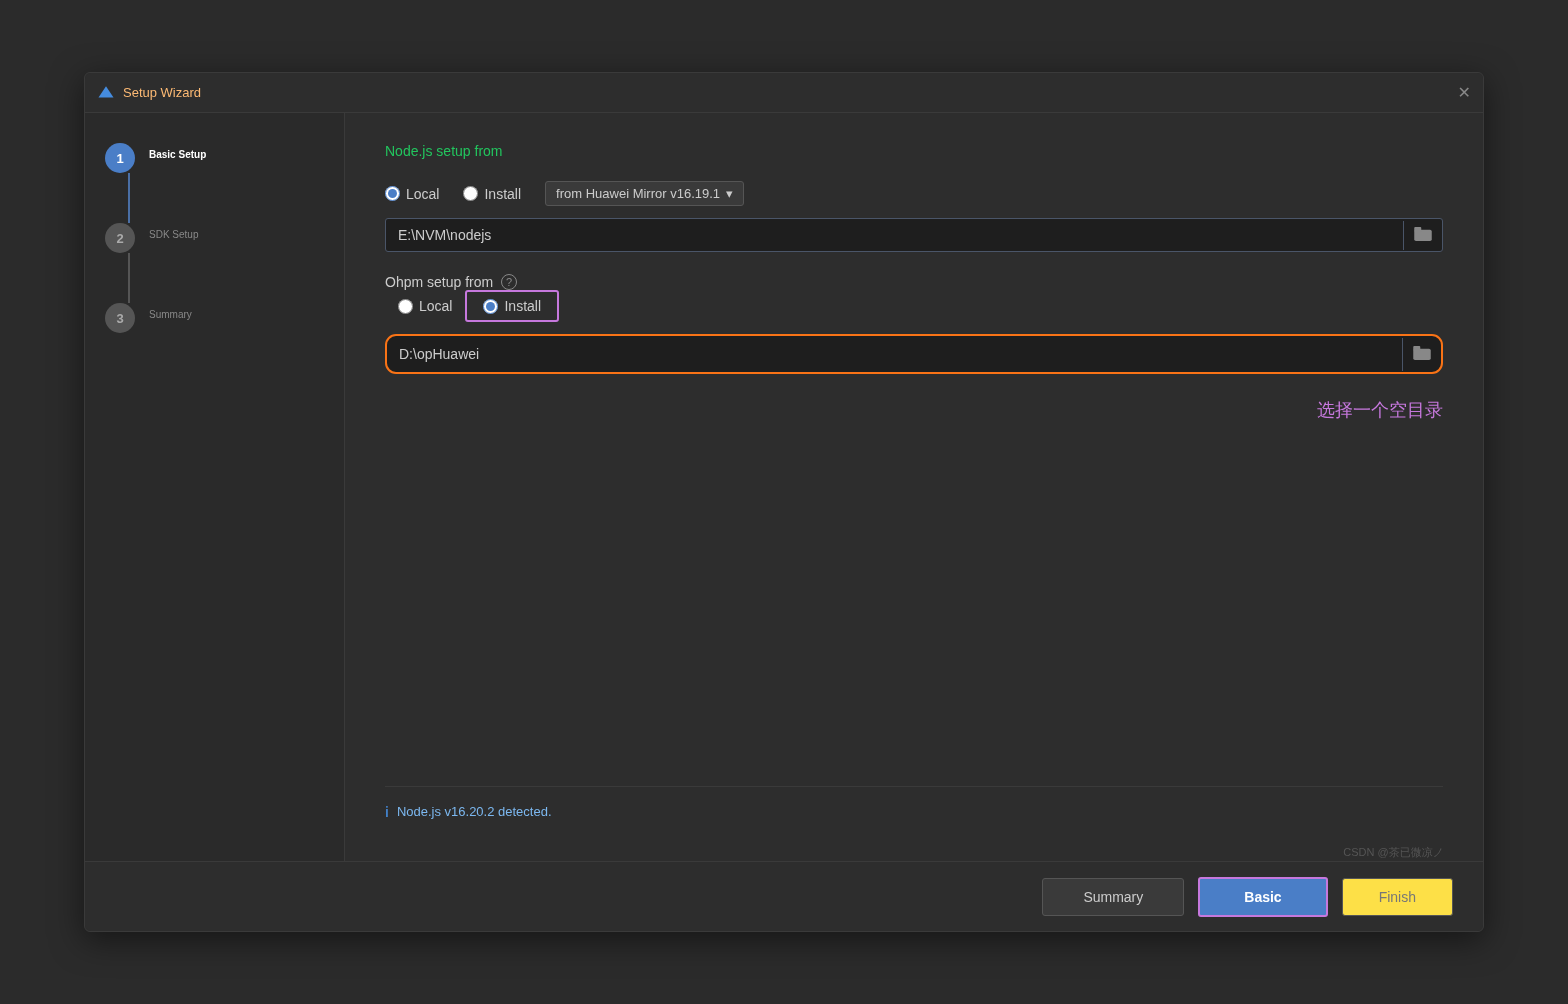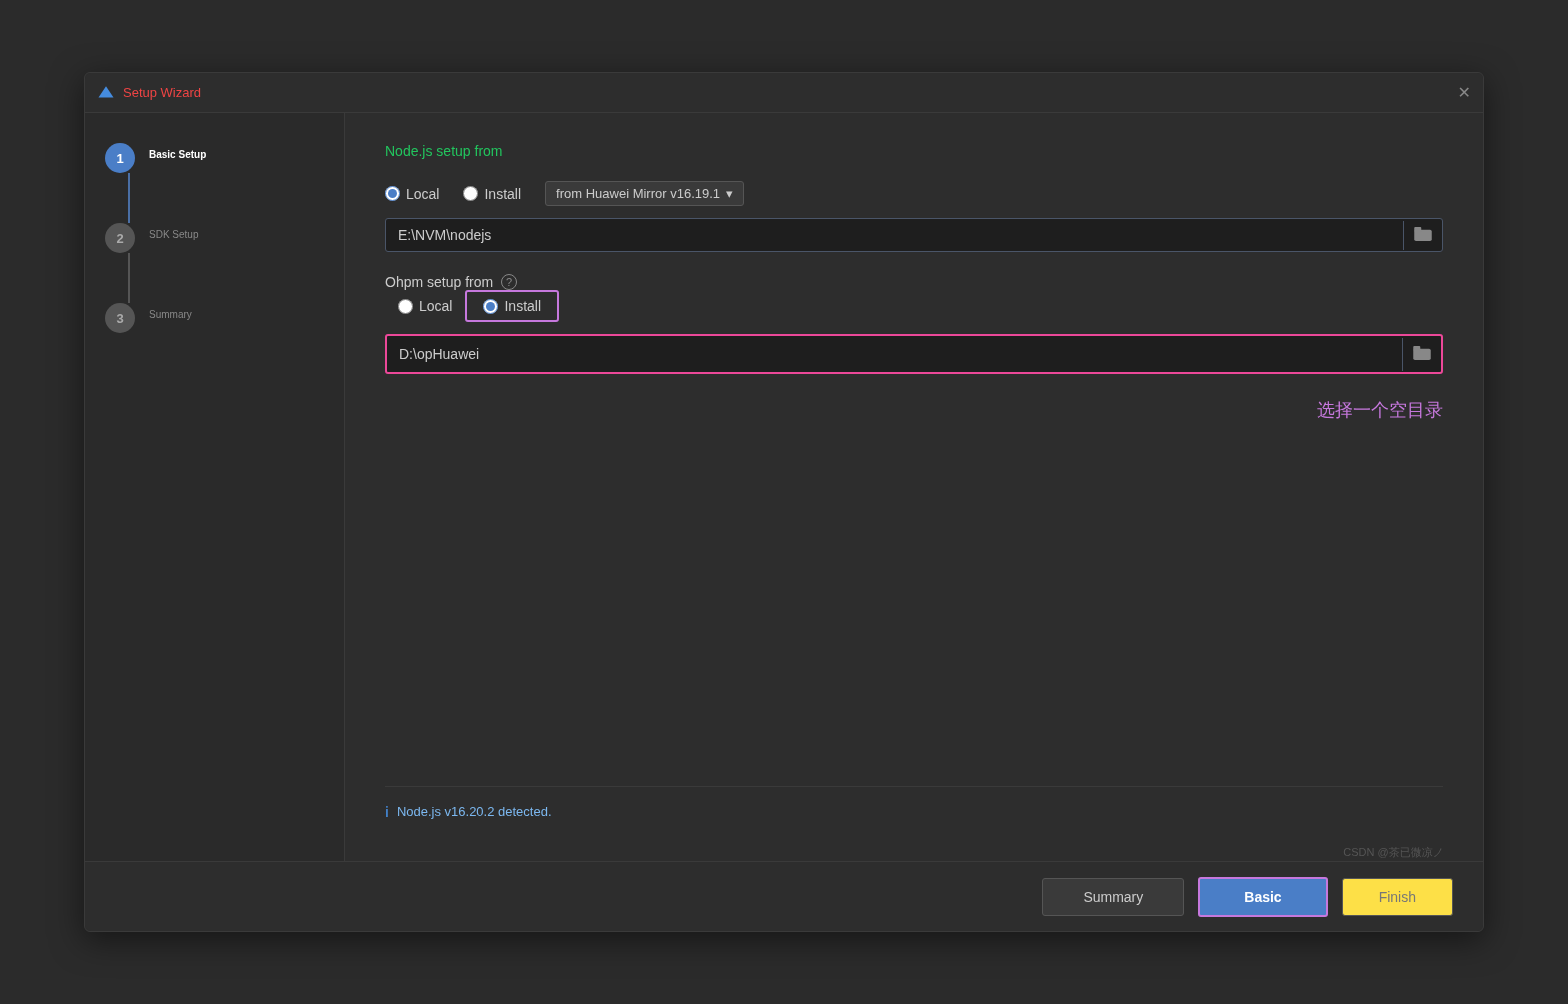--- a/index.html
+++ b/index.html
@@ -35,21 +35,21 @@
     .title-bar-left {
       display: flex;
       align-items: center;
       gap: 8px;
     }
     .title-bar-icon {
       width: 18px;
       height: 18px;
     }
     .title-bar-title {
-      color: #ef4444;
+      color: #fdba74;
       font-size: 13px;
     }
     .title-bar-close {
       color: #888;
       font-size: 16px;
       cursor: pointer;
       background: none;
       border: none;
       line-height: 1;
     }
@@ -225,22 +225,22 @@
       font-size: 14px;
       cursor: pointer;
       padding: 6px 16px;
       border: 2px solid #c678dd;
       border-radius: 3px;
     }
     .ohpm-path-wrapper {
       display: flex;
       align-items: center;
       background: #1e1e1e;
-      border: 2px solid #ec4899;
-      border-radius: 3px;
+      border: 2px solid #f97316;
+      border-radius: 11px;
       margin-bottom: 16px;
     }
     .ohpm-path-input {
       flex: 1;
       background: transparent;
       border: none;
       outline: none;
       color: #cccccc;
       font-size: 14px;
       padding: 10px 12px;

